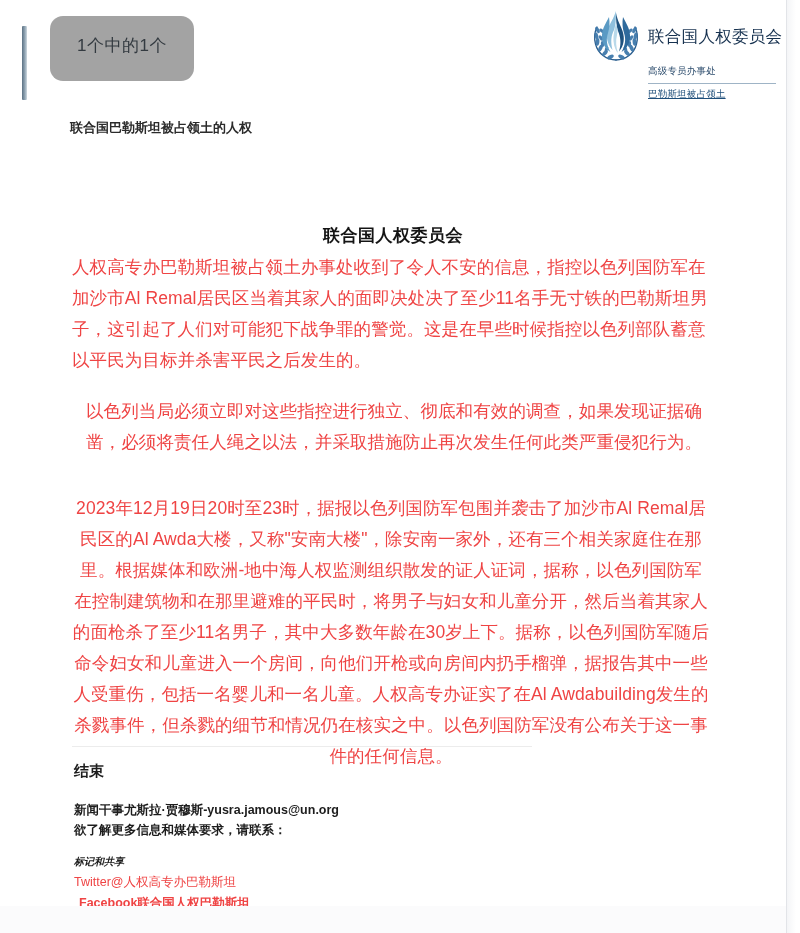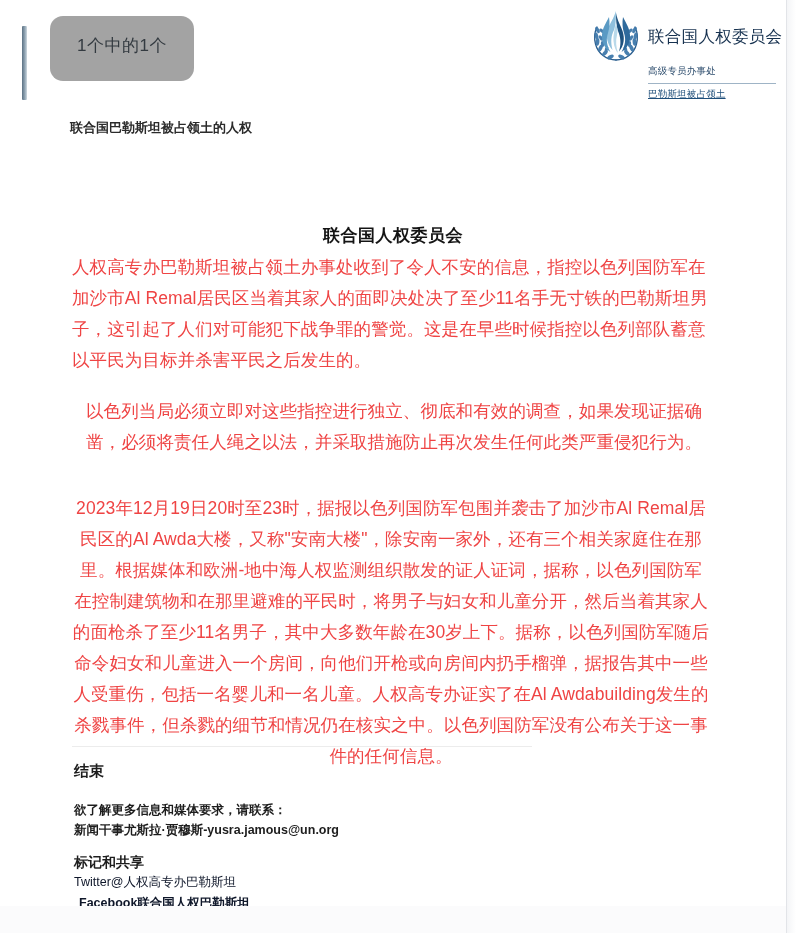--- a/index.html
+++ b/index.html
@@ -186,28 +186,29 @@
     line-height: 20px;
     white-space: nowrap;
   }
 
   #share-block {
     position: absolute;
     left: 74px; top: 852px;
     width: 420px;
   }
   #share-title {
-    font-size: 14px;
+    font-size: 10px;
     font-weight: bold;
     color: #1d1d1d;
     line-height: 20px;
+    font-style: italic;
   }
   .share-link {
     font-size: 12.5px;
-    color: #0f172a;
+    color: #ef4444;
     line-height: 21px;
     white-space: nowrap;
     display: block;
     text-decoration: none;
   }
   .share-link.indent { padding-left: 5px; font-weight: bold; }
 
   #bottom-shade {
     position: absolute;
     left: 0; top: 906px;
@@ -289,22 +290,22 @@
 
     <p class="para" id="para-1">人权高专办巴勒斯坦被占领土办事处收到了令人不安的信息，指控以色列国防军在加沙市Al Remal居民区当着其家人的面即决处决了至少11名手无寸铁的巴勒斯坦男子，这引起了人们对可能犯下战争罪的警觉。这是在早些时候指控以色列部队蓄意以平民为目标并杀害平民之后发生的。</p>
     <p class="para" id="para-2">以色列当局必须立即对这些指控进行独立、彻底和有效的调查，如果发现证据确凿，必须将责任人绳之以法，并采取措施防止再次发生任何此类严重侵犯行为。</p>
     <p class="para" id="para-3">2023年12月19日20时至23时，据报以色列国防军包围并袭击了加沙市Al Remal居民区的Al Awda大楼，又称"安南大楼"，除安南一家外，还有三个相关家庭住在那里。根据媒体和欧洲-地中海人权监测组织散发的证人证词，据称，以色列国防军在控制建筑物和在那里避难的平民时，将男子与妇女和儿童分开，然后当着其家人的面枪杀了至少11名男子，其中大多数年龄在30岁上下。据称，以色列国防军随后命令妇女和儿童进入一个房间，向他们开枪或向房间内扔手榴弹，据报告其中一些人受重伤，包括一名婴儿和一名儿童。人权高专办证实了在Al Awdabuilding发生的杀戮事件，但杀戮的细节和情况仍在核实之中。以色列国防军没有公布关于这一事件的任何信息。</p>
 
     <div id="footer-rule"></div>
 
     <div id="end-label">结束</div>
 
     <div id="contact-block">
+      <div class="contact-line">新闻干事尤斯拉·贾穆斯-yusra.jamous@un.org</div>
       <div class="contact-line">欲了解更多信息和媒体要求，请联系：</div>
-      <div class="contact-line">新闻干事尤斯拉·贾穆斯-yusra.jamous@un.org</div>
     </div>
 
     <div id="share-block">
       <div id="share-title">标记和共享</div>
       <a class="share-link" href="#">Twitter@人权高专办巴勒斯坦</a>
       <a class="share-link indent" href="#">Facebook联合国人权巴勒斯坦</a>
     </div>
 
   </div>
 

